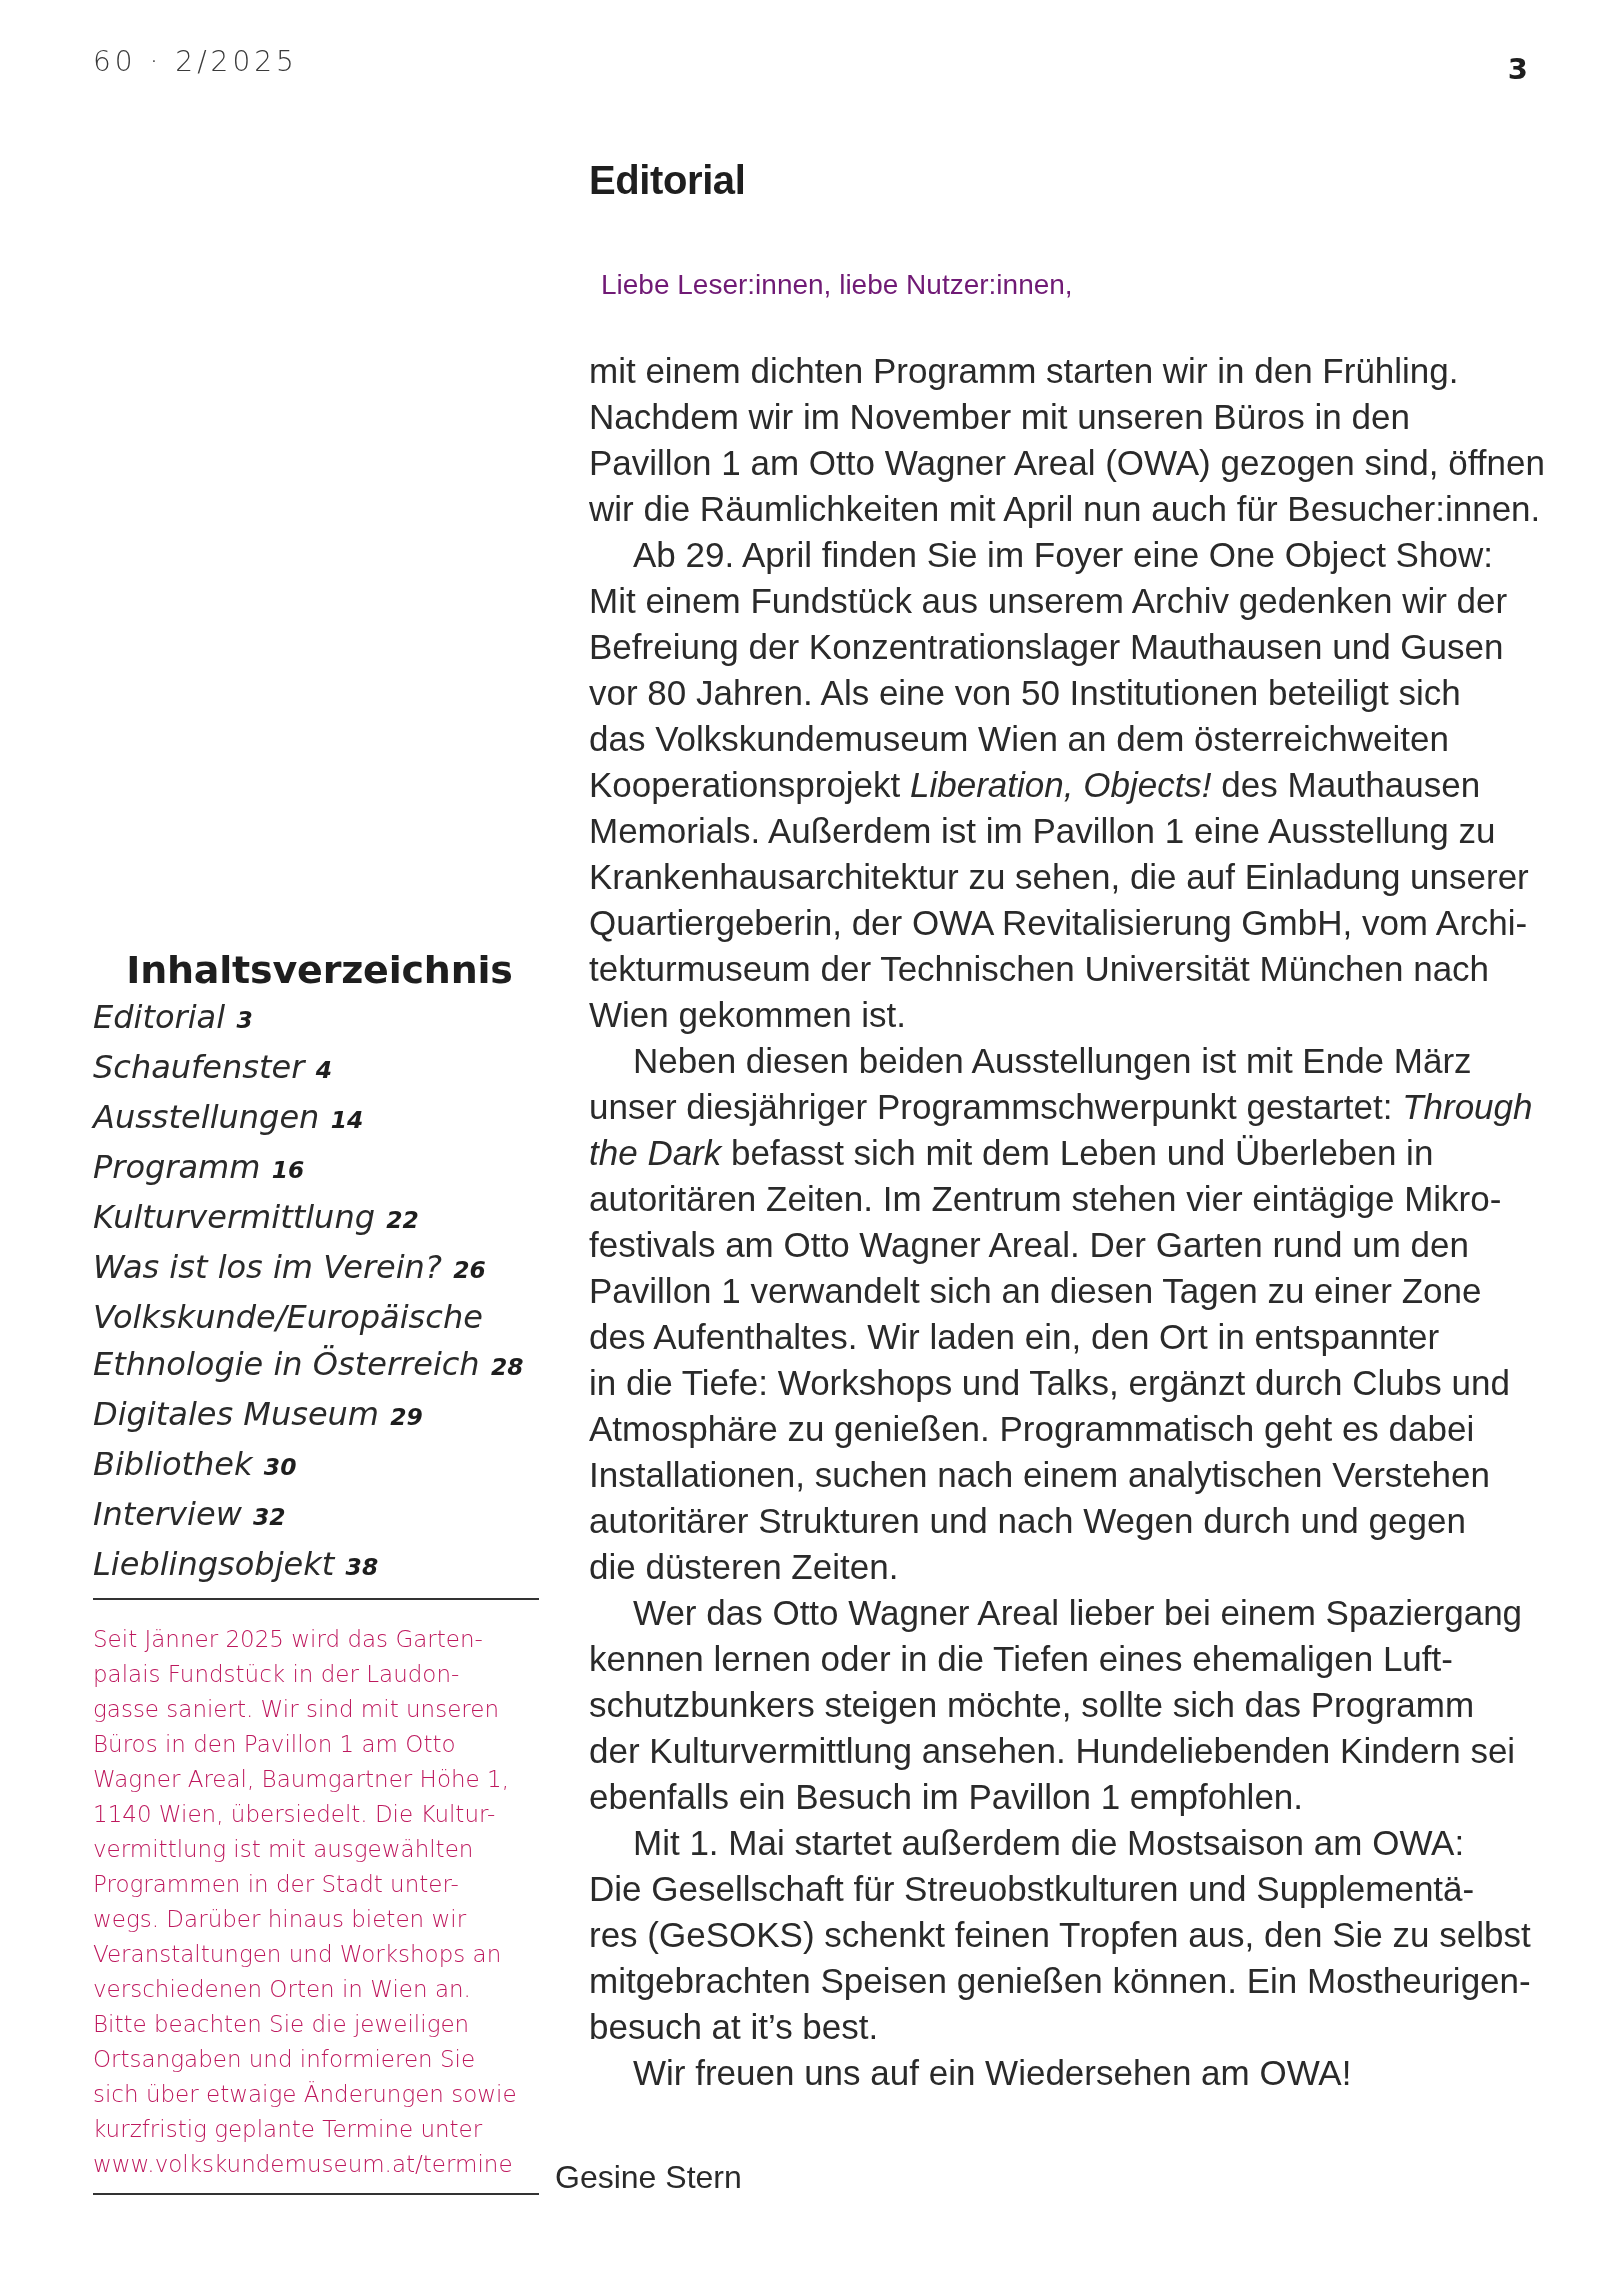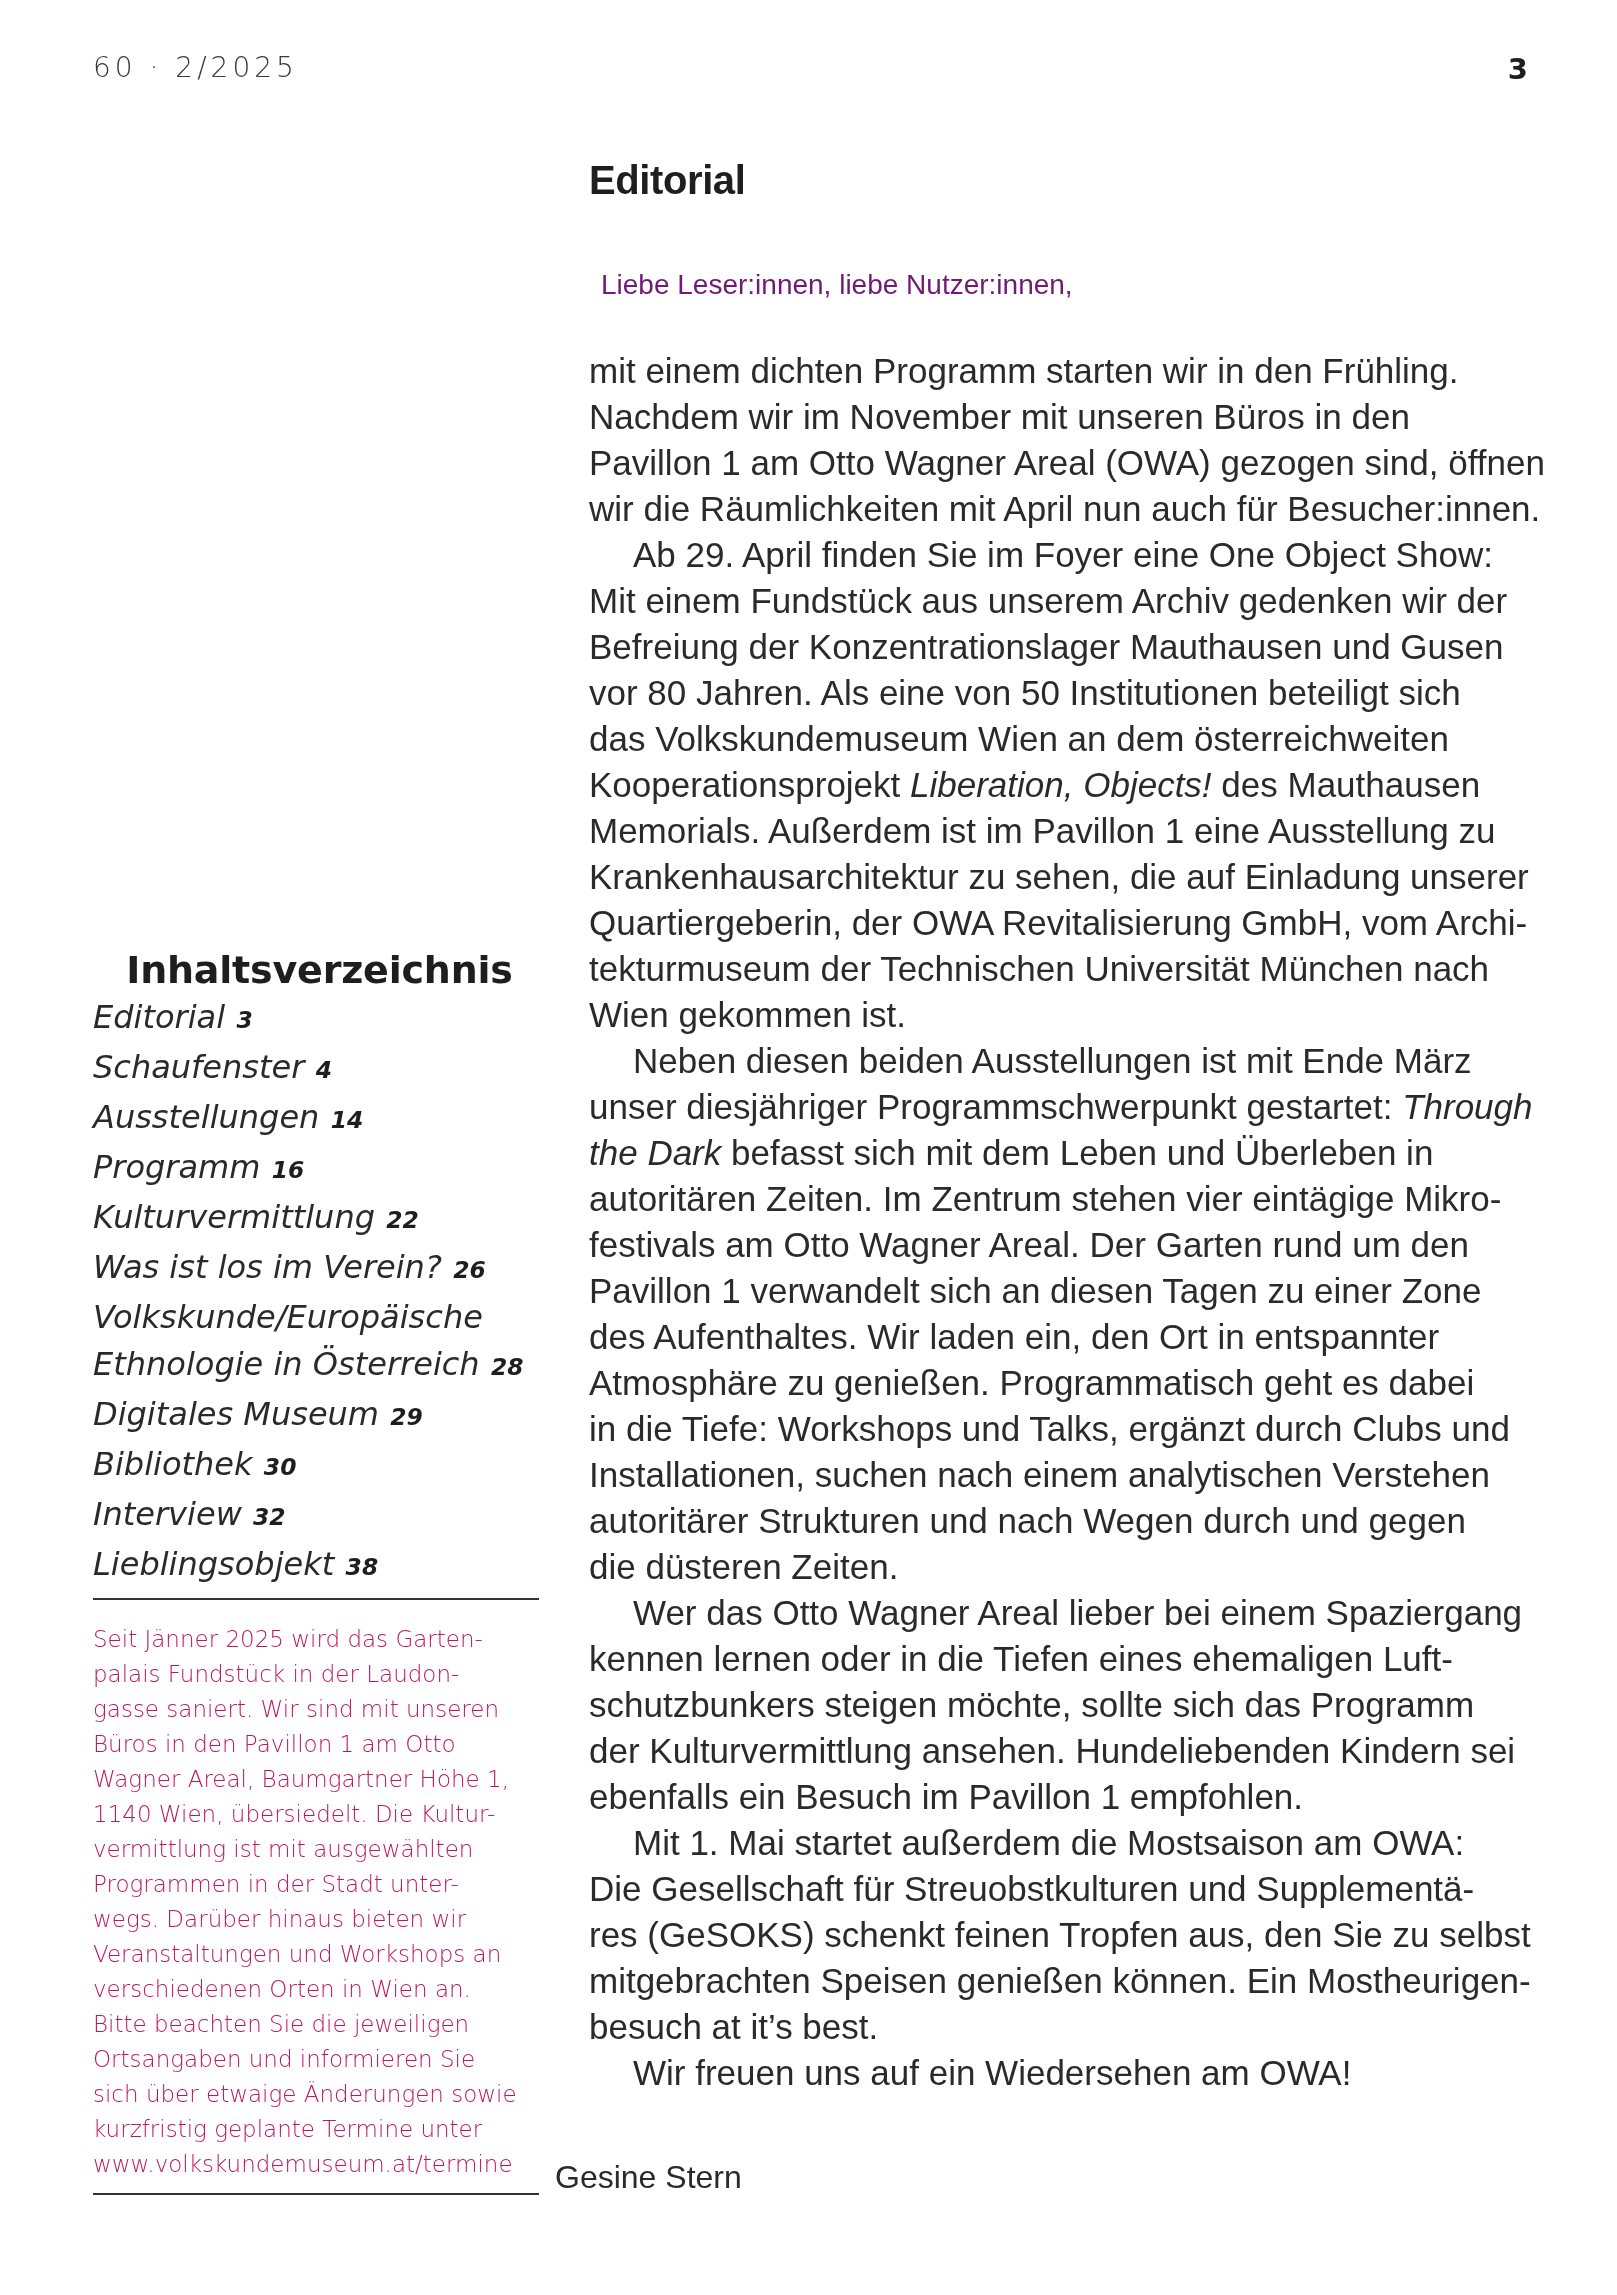--- a/index.html
+++ b/index.html
@@ -2,21 +2,21 @@
 <html style="font-size:13px"><head>
 <meta charset="utf-8">
 <style>
   html, body { margin: 0; padding: 0; background: #ffffff; }
   body {
     width: 1617px; height: 2295px; position: relative; overflow: hidden;
     color: #1e1e1e;
     font-family: "Liberation Sans", "DejaVu Sans", sans-serif;
   }
   .header-left {
-    position: absolute; left: 93px; top: 51px;
+    position: absolute; left: 93px; top: 45px;
     font-family: "DejaVu Sans", sans-serif;
     font-size: 28px; letter-spacing: 4px; color: #3a3a3a; font-weight: 300;
   }
   .header-right {
     position: absolute; right: 89px; top: 52px;
     font-family: "DejaVu Sans", sans-serif;
     font-size: 29px; font-weight: bold; color: #1e1e1e;
   }
   .editorial-title {
     position: absolute; left: 589px; top: 158px;
@@ -96,22 +96,22 @@
       <span class="line"><span>Wien gekommen ist.</span></span>
     </div>
     <div>
       <span class="line indent"><span>Neben diesen beiden Ausstellungen ist mit Ende März</span></span>
       <span class="line"><span>unser diesjähriger Programmschwerpunkt gestartet: </span><em>Through</em></span>
       <span class="line"><em>the Dark</em><span> befasst sich mit dem Leben und Überleben in</span></span>
       <span class="line"><span>autoritären Zeiten. Im Zentrum stehen vier eintägige Mikro-</span></span>
       <span class="line"><span>festivals am Otto Wagner Areal. Der Garten rund um den</span></span>
       <span class="line"><span>Pavillon 1 verwandelt sich an diesen Tagen zu einer Zone</span></span>
       <span class="line"><span>des Aufenthaltes. Wir laden ein, den Ort in entspannter</span></span>
+      <span class="line"><span>in die Tiefe: Workshops und Talks, ergänzt durch Clubs und</span></span>
       <span class="line"><span>Atmosphäre zu genießen. Programmatisch geht es dabei</span></span>
-      <span class="line"><span>in die Tiefe: Workshops und Talks, ergänzt durch Clubs und</span></span>
       <span class="line"><span>Installationen, suchen nach einem analytischen Verstehen</span></span>
       <span class="line"><span>autoritärer Strukturen und nach Wegen durch und gegen</span></span>
       <span class="line"><span>die düsteren Zeiten.</span></span>
     </div>
     <div>
       <span class="line indent"><span>Wer das Otto Wagner Areal lieber bei einem Spaziergang</span></span>
       <span class="line"><span>kennen lernen oder in die Tiefen eines ehemaligen Luft-</span></span>
       <span class="line"><span>schutzbunkers steigen möchte, sollte sich das Programm</span></span>
       <span class="line"><span>der Kulturvermittlung ansehen. Hundeliebenden Kindern sei</span></span>
       <span class="line"><span>ebenfalls ein Besuch im Pavillon 1 empfohlen.</span></span>

